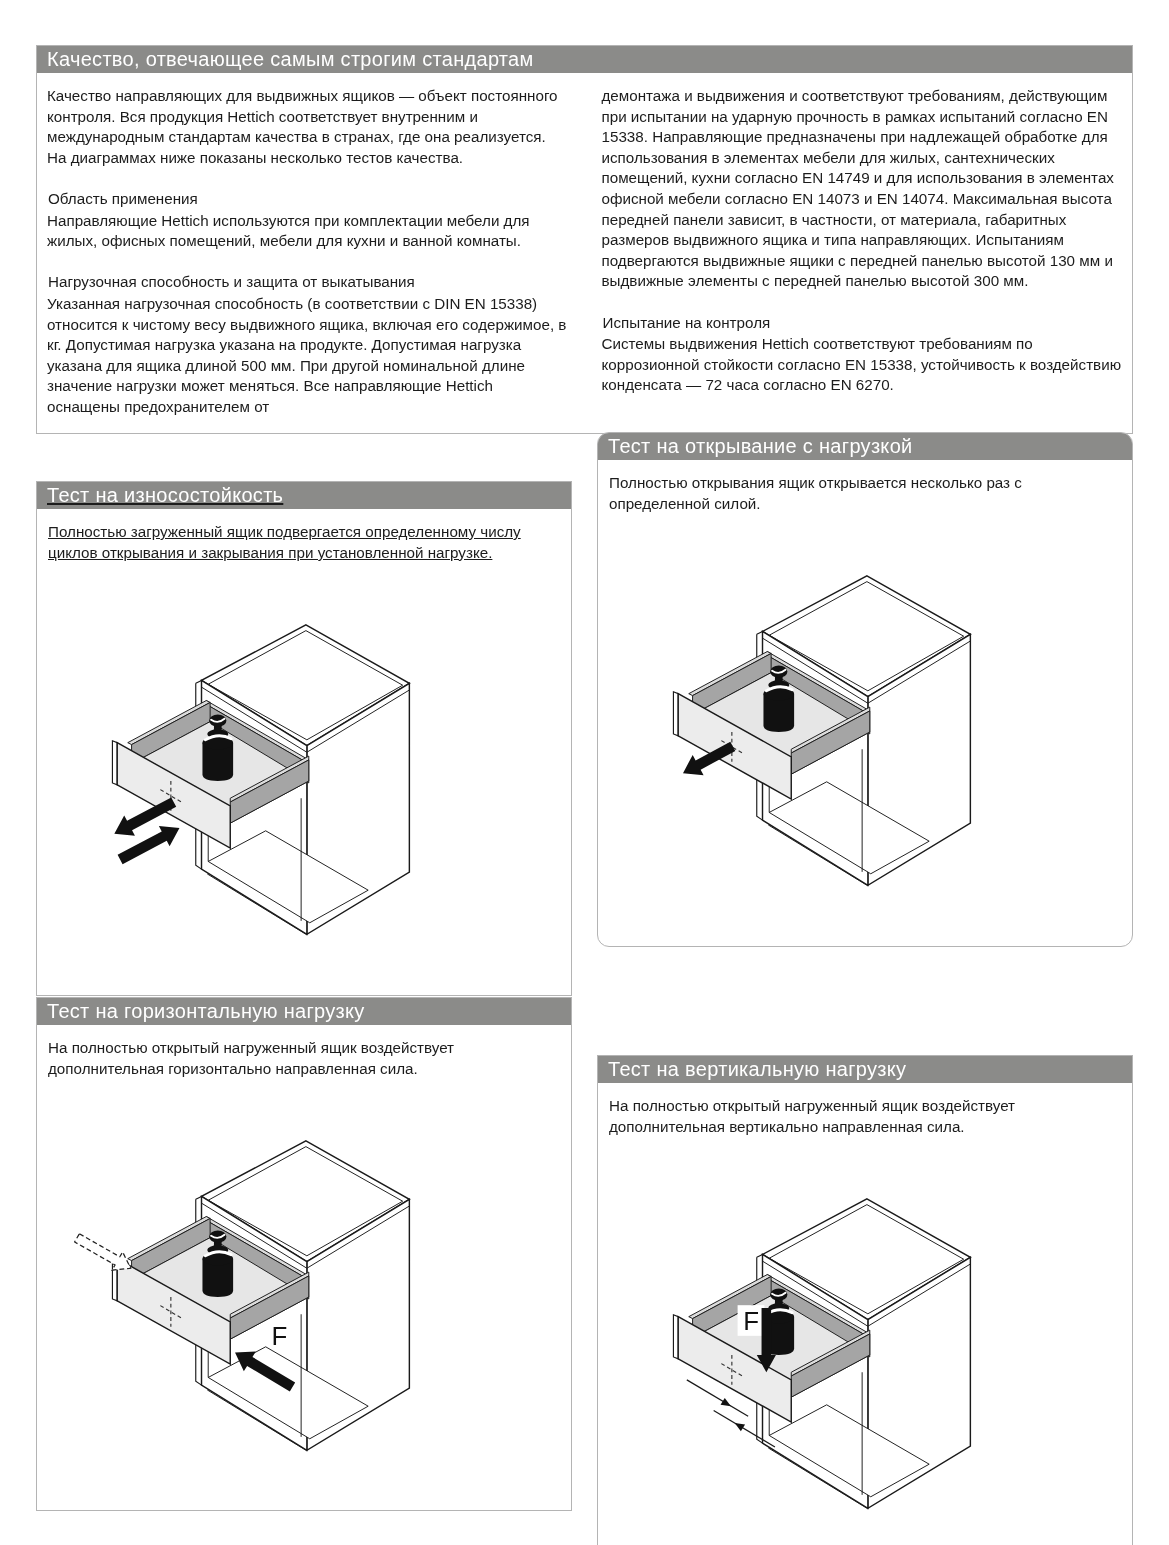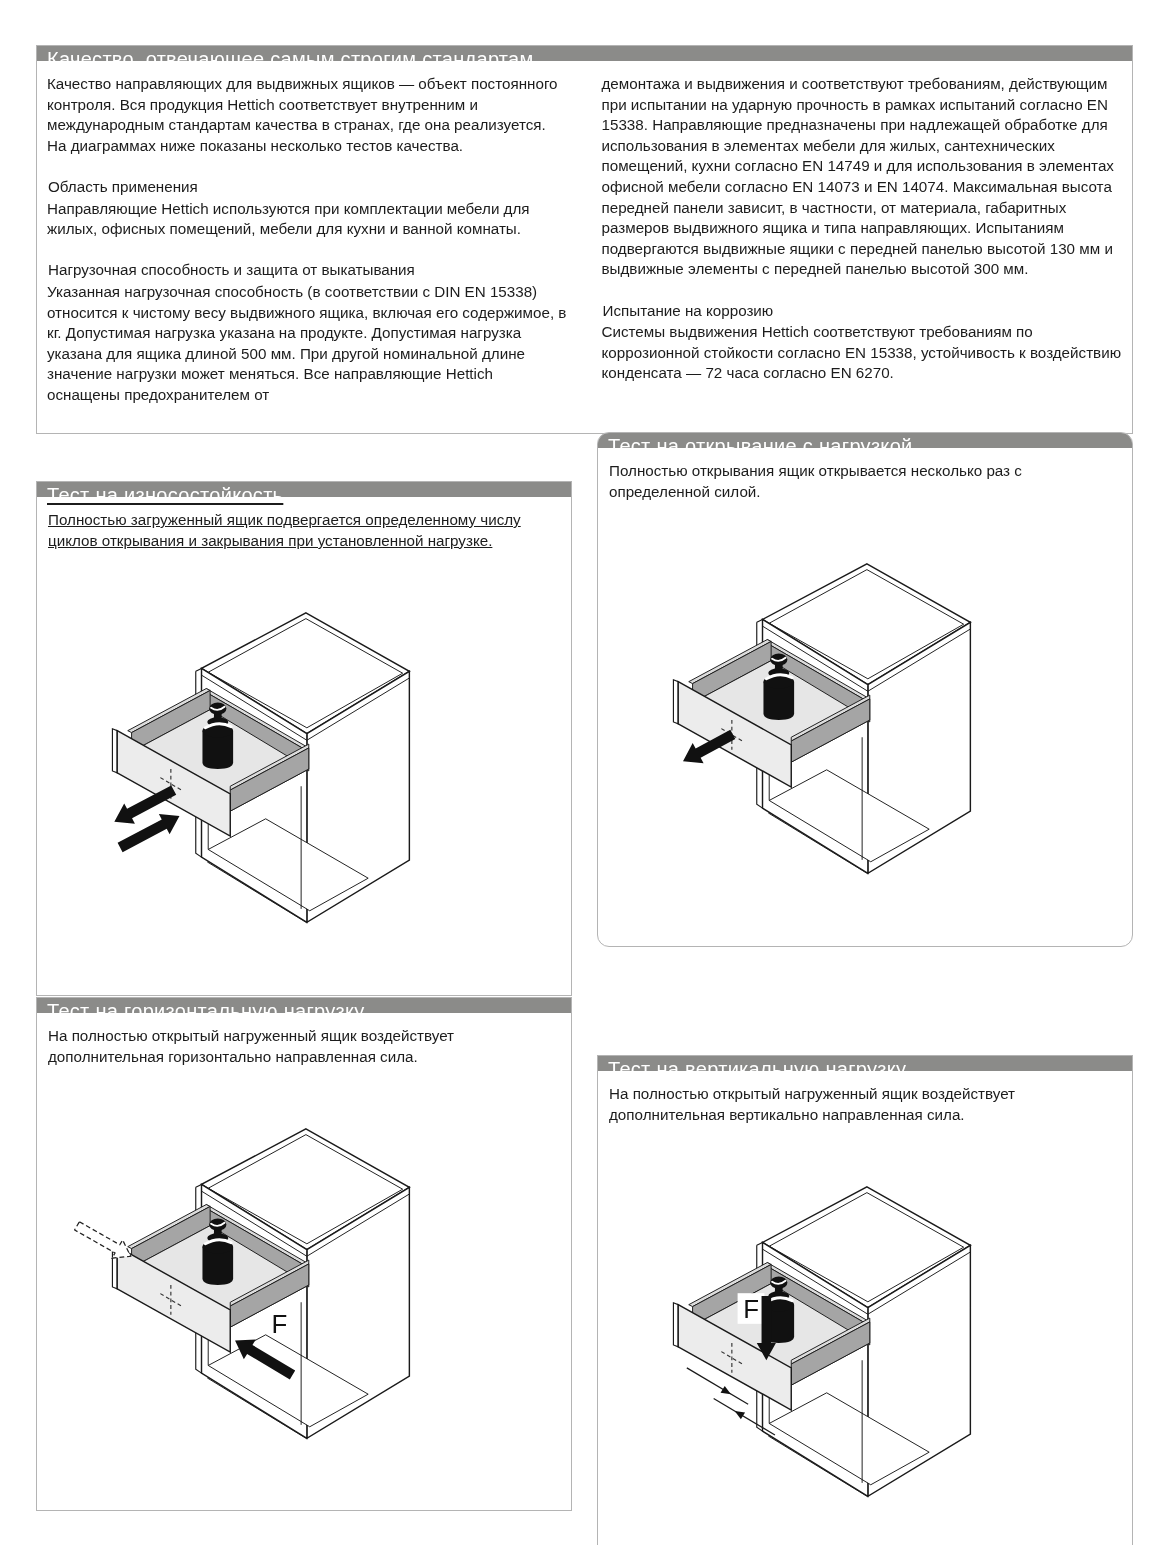--- a/index.html
+++ b/index.html
@@ -1,19 +1,19 @@
 <!DOCTYPE html>
 <html><head>
 <meta charset="utf-8">
 <style>
   html,body{margin:0;padding:0;background:#fff;}
   .page{position:relative;width:1169px;height:1545px;background:#fff;
         font-family:"Liberation Sans",sans-serif;color:#1c1c1c;overflow:hidden;}
   .section{position:absolute;box-sizing:border-box;border:1px solid #b4b4b4;background:#fff;overflow:hidden;}
-  .bar{height:16px;background:#8b8b89;color:#fff;font-size:20px;line-height:28px;
+  .bar{height:28px;background:#8b8b89;color:#fff;font-size:20px;line-height:28px;
        padding-left:11px;letter-spacing:.3px;margin:-1px -1px 0 -1px;font-weight:400;}
   .intro-box{left:36px;top:45px;width:1097px;height:389px;}
   .cols{display:flex;gap:33px;padding:13px 9px 0 10px;}
   .col{width:523px;font-size:15.2px;line-height:20.6px;}
   .col p{margin:0 0 20.6px;}
   .col h3{margin:1px;font-size:15.2px;line-height:20.6px;font-weight:normal;}
   .panel-tl{left:36px;top:481px;width:536px;height:515px;text-decoration:underline;}
   .panel-tr{left:597px;top:432px;width:536px;height:515px;border-radius:12px;}
   .panel-bl{left:36px;top:997px;width:536px;height:514px;}
   .panel-br{left:597px;top:1055px;width:536px;height:514px;}
@@ -81,21 +81,21 @@
     <div class="cols">
       <div class="col">
         <p>Качество направляющих для выдвижных ящиков — объект постоянного контроля. Вся продукция Hettich соответствует внутренним и международным стандартам качества в странах, где она реализуется. На диаграммах ниже показаны несколько тестов качества.</p>
         <h3>Область применения</h3>
         <p>Направляющие Hettich используются при комплектации мебели для жилых, офисных помещений, мебели для кухни и ванной комнаты.</p>
         <h3>Нагрузочная способность и защита от выкатывания</h3>
         <p>Указанная нагрузочная способность (в соответствии с DIN EN 15338) относится к чистому весу выдвижного ящика, включая его содержимое, в кг. Допустимая нагрузка указана на продукте. Допустимая нагрузка указана для ящика длиной 500 мм. При другой номинальной длине значение нагрузки может меняться. Все направляющие Hettich оснащены предохранителем от</p>
       </div>
       <div class="col">
         <p>демонтажа и выдвижения и соответствуют требованиям, действующим при испытании на ударную прочность в рамках испытаний согласно EN 15338. Направляющие предназначены при надлежащей обработке для использования в элементах мебели для жилых, сантехнических помещений, кухни согласно EN 14749 и для использования в элементах офисной мебели согласно EN 14073 и EN 14074. Максимальная высота передней панели зависит, в частности, от материала, габаритных размеров выдвижного ящика и типа направляющих. Испытаниям подвергаются выдвижные ящики с передней панелью высотой 130 мм и выдвижные элементы с передней панелью высотой 300 мм.</p>
-        <h3>Испытание на коррозию</h3>
+        <h3>Испытание на контроля</h3>
         <p>Системы выдвижения Hettich соответствуют требованиям по коррозионной стойкости согласно EN 15338, устойчивость к воздействию конденсата — 72 часа согласно EN 6270.</p>
       </div>
     </div>
   </div>
 
   <div class="section panel-tl">
     <div class="bar">Тест на износостойкость</div>
     <div class="desc">Полностью загруженный ящик подвергается определенному числу циклов открывания и закрывания при установленной нагрузке.</div>
     <svg class="draw" width="460" height="364" viewBox="0 0 480 380">
       <use href="#cabinet-sym"></use>

